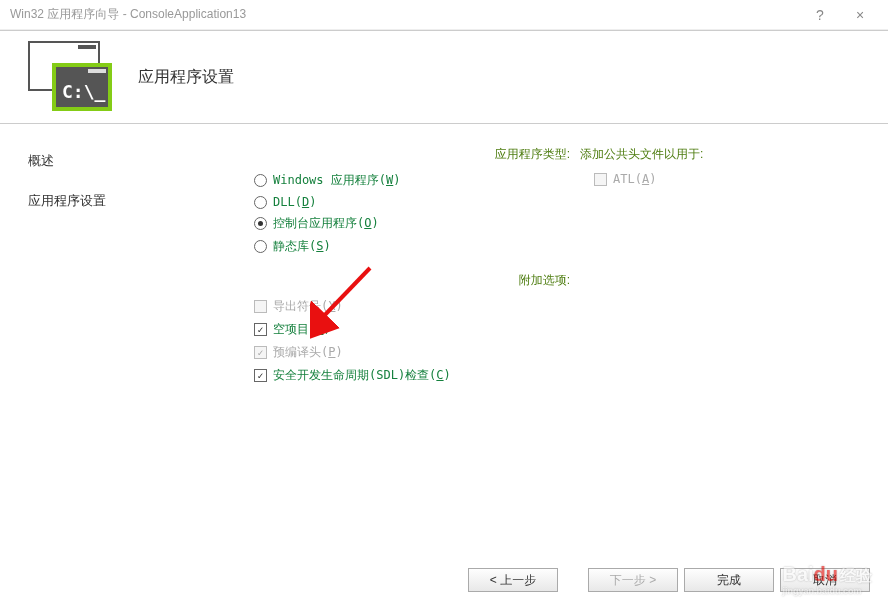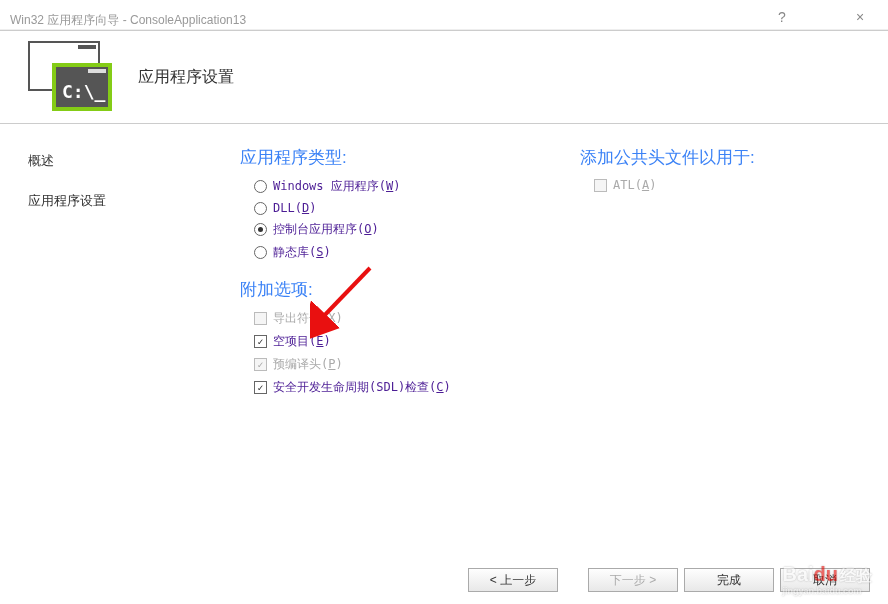--- a/index.html
+++ b/index.html
@@ -8,26 +8,25 @@
       font-size: 12px;
       background: #fff;
       width: 888px;
       height: 604px;
       overflow: hidden;
       position: relative;
     }
     .titlebar {
       height: 30px;
       display: flex;
-      align-items: flex-end;
+      align-items: center;
       padding: 0 8px 0 10px;
       color: #888;
       font-size: 12px;
       border-bottom: 1px solid #eee;
-      gap: 38px;
     }
     .titlebar .title { flex: 1; color: #999; }
     .titlebar .ctrl {
       width: 40px;
       height: 24px;
       display: flex;
       align-items: center;
       justify-content: center;
       color: #888;
       font-size: 14px;
@@ -103,31 +102,32 @@
       cursor: pointer;
     }
     .main {
       flex: 1;
       padding: 22px 0 0 30px;
       display: flex;
     }
     .col-left { width: 330px; }
     .col-right { padding-left: 10px; }
     .group-label {
-      font-size: 17px;
-      color: #3b82f6;
+      font-size: 12px;
+      color: #4d7c0f;
       margin-bottom: 6px;
+      text-align: right;
     }
     .opt-row {
       display: flex;
       align-items: center;
       padding: 3px 0 3px 14px;
       font-size: 12px;
       font-family: "SimSun", monospace;
-      color: #4c1d95;
+      color: #15803d;
     }
     .opt-row.disabled { color: #aaa; }
     .radio, .checkbox {
       width: 13px; height: 13px;
       border: 1px solid #666;
       margin-right: 6px;
       display: inline-flex;
       align-items: center;
       justify-content: center;
       background: #fff;

